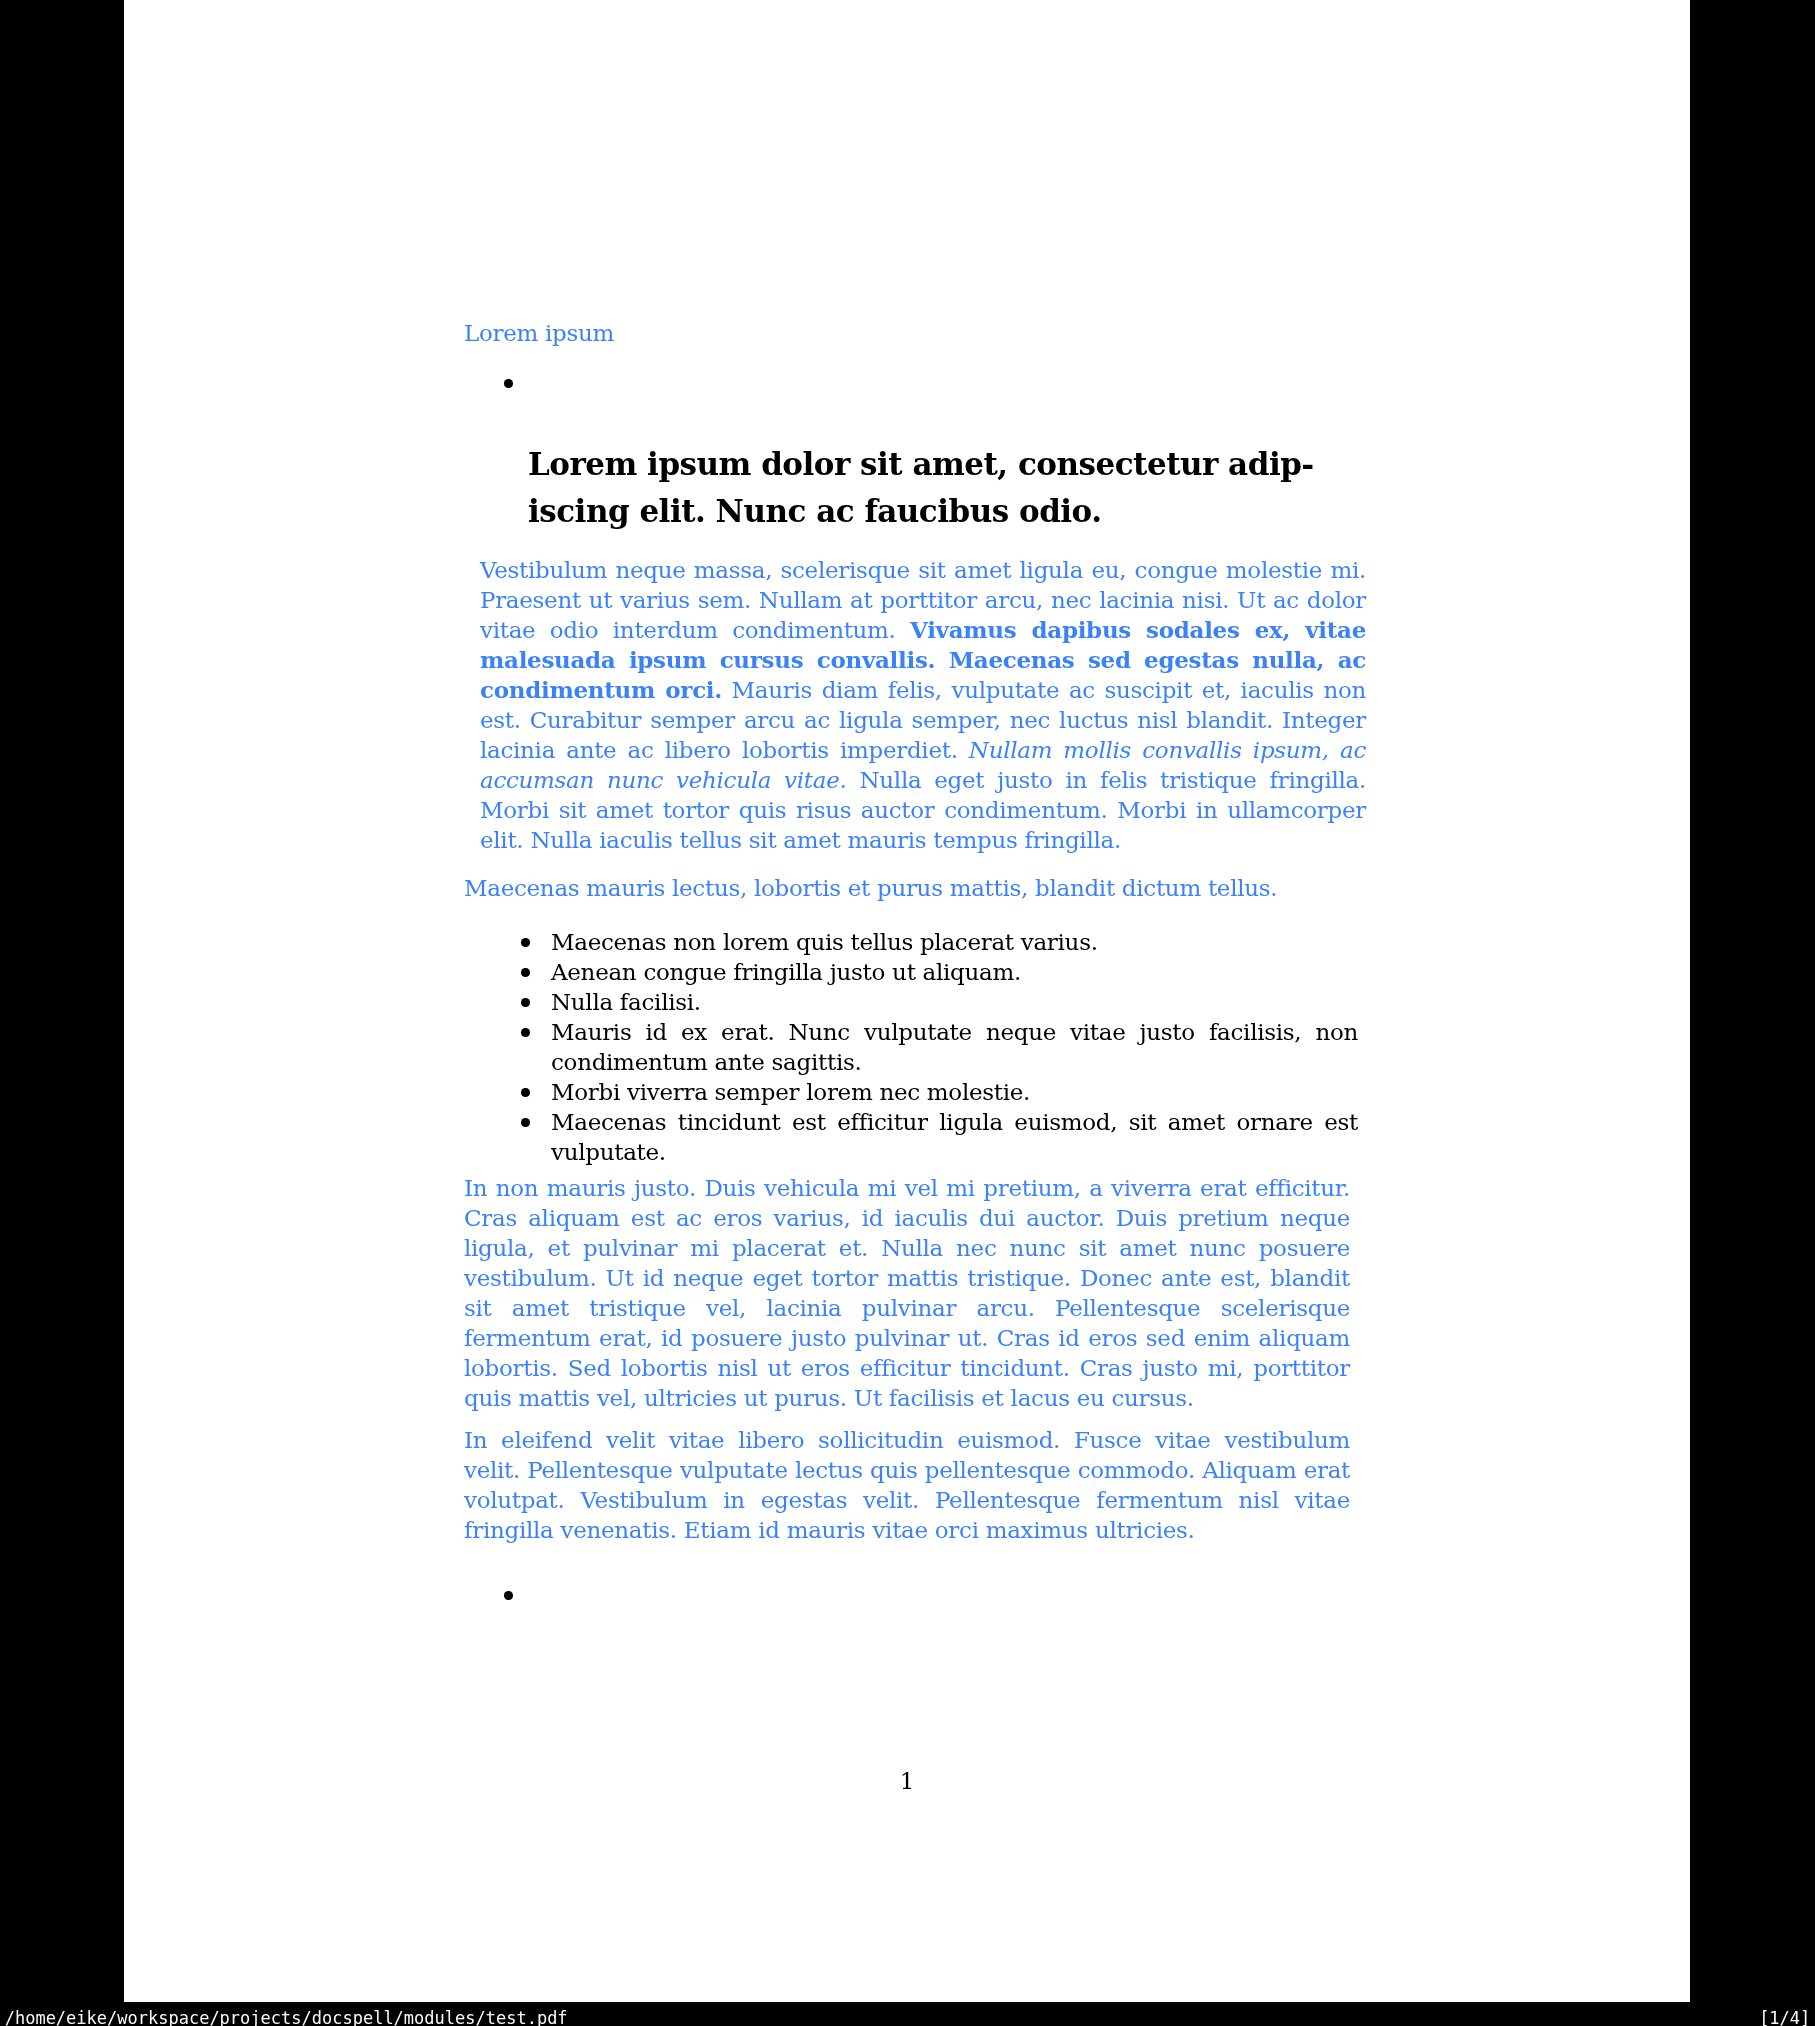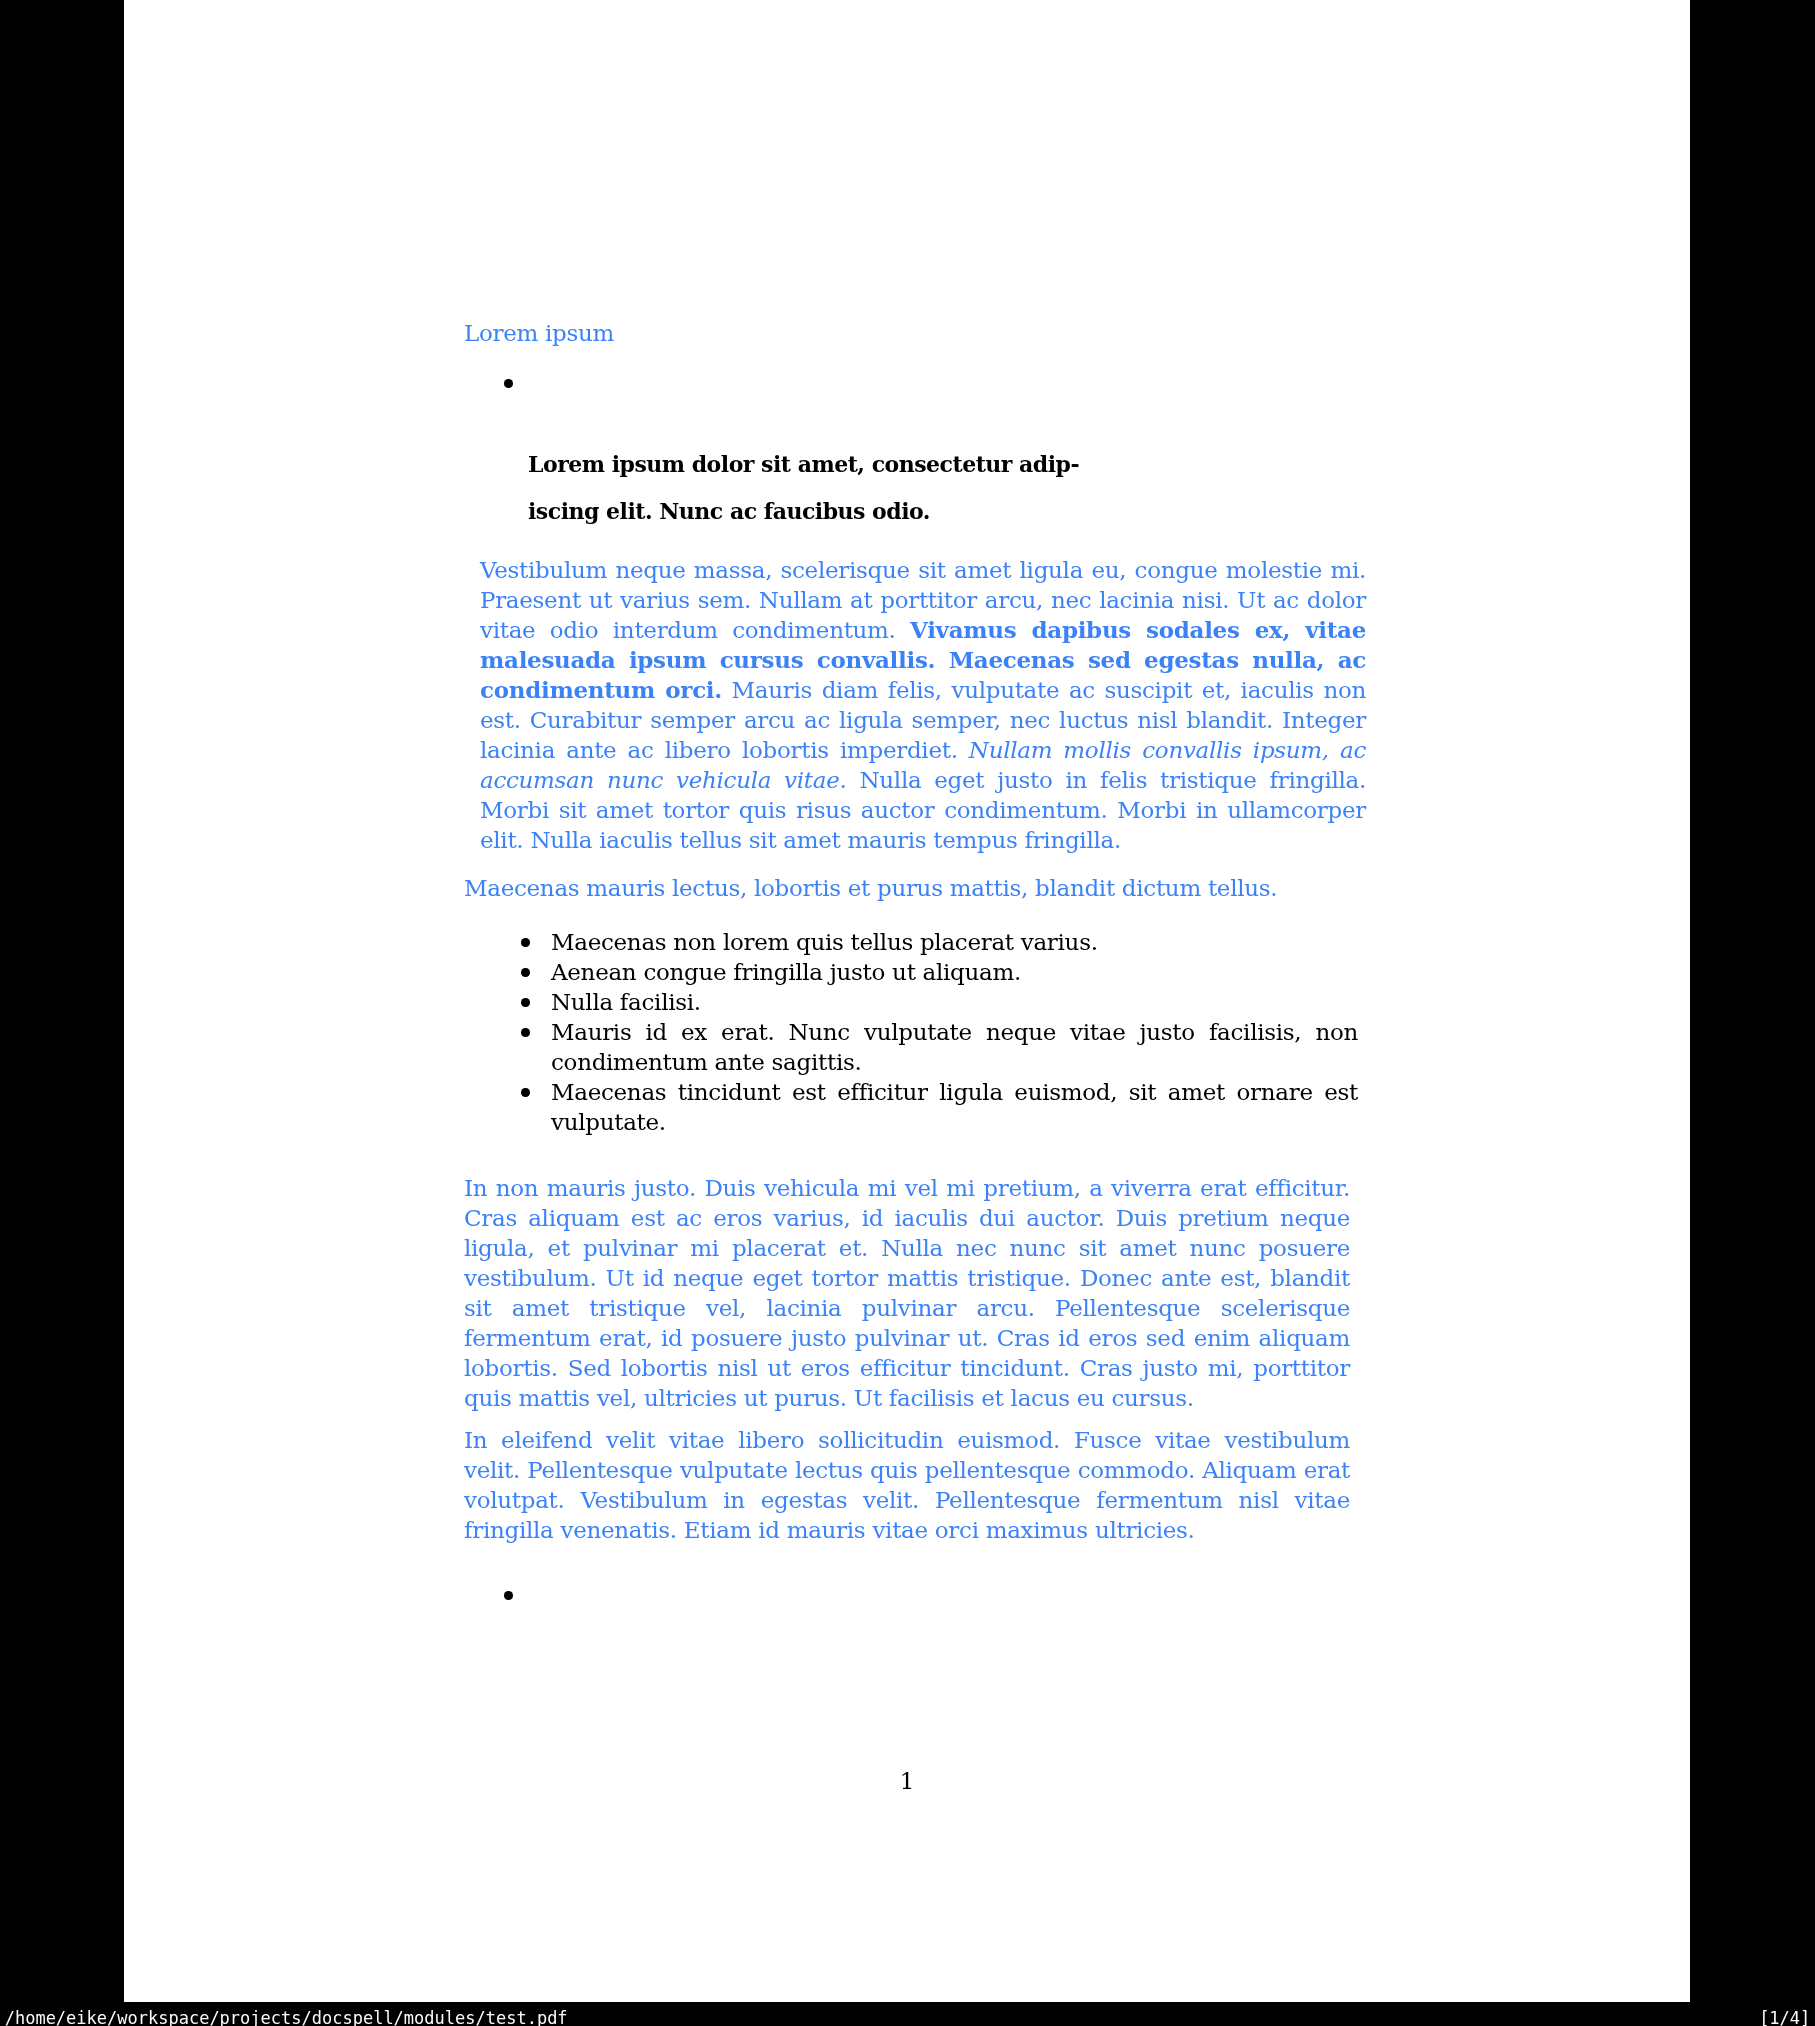--- a/index.html
+++ b/index.html
@@ -39,21 +39,21 @@
     border-radius: 50%;
     background: #000000;
   }
   .dot-1 { left: 380px; top: 379px; }
   .dot-2 { left: 380px; top: 1591px; }
 
   .heading {
     position: absolute;
     left: 404px; top: 441px;
     width: 825px;
-    font-size: 22px;
+    font-size: 31px;
     font-weight: bold;
     line-height: 47px;
     letter-spacing: -0.5px;
     text-align: left;
   }
   .heading-line { white-space: nowrap; }
 
   .para1 { top: 555px; margin-left: 16px; }
   .para2 { top: 873px; text-align: left; }
   .para3 { top: 1173px; }
@@ -138,20 +138,24 @@
       <li>
         <span class="bullet"></span>
         <span>Nulla facilisi.</span>
       </li>
       <li>
         <span class="bullet"></span>
         <span>Mauris id ex erat. Nunc vulputate neque vitae justo facilisis, non condimentum ante sagittis.</span>
       </li>
       <li>
         <span class="bullet"></span>
+        <span>Morbi viverra semper lorem nec molestie.</span>
+      </li>
+      <li>
+        <span class="bullet"></span>
         <span>Maecenas tincidunt est efficitur ligula euismod, sit amet ornare est vulputate.</span>
       </li>
     </ul>
 
     <div class="textblock para3">In non mauris justo. Duis vehicula mi vel mi pretium, a viverra erat efficitur. Cras aliquam est ac eros varius, id iaculis dui auctor. Duis pretium neque ligula, et pulvinar mi placerat et. Nulla nec nunc sit amet nunc posuere vestibulum. Ut id neque eget tortor mattis tristique. Donec ante est, blandit sit amet tristique vel, lacinia pulvinar arcu. Pellentesque scelerisque fermentum erat, id posuere justo pulvinar ut. Cras id eros sed enim aliquam lobortis. Sed lobortis nisl ut eros efficitur tincidunt. Cras justo mi, porttitor quis mattis vel, ultricies ut purus. Ut facilisis et lacus eu cursus.</div>
 
     <div class="textblock para4">In eleifend velit vitae libero sollicitudin euismod. Fusce vitae vestibulum velit. Pellentesque vulputate lectus quis pellentesque commodo. Aliquam erat volutpat. Vestibulum in egestas velit. Pellentesque fermentum nisl vitae fringilla venenatis. Etiam id mauris vitae orci maximus ultricies.</div>
 
     <span class="dot dot-2"></span>
 

